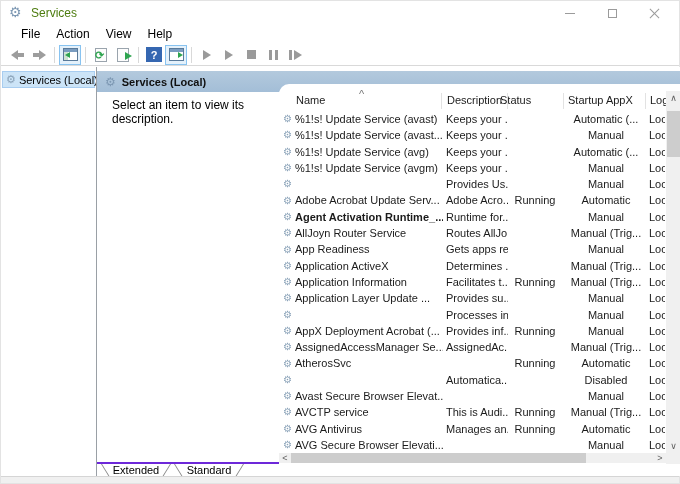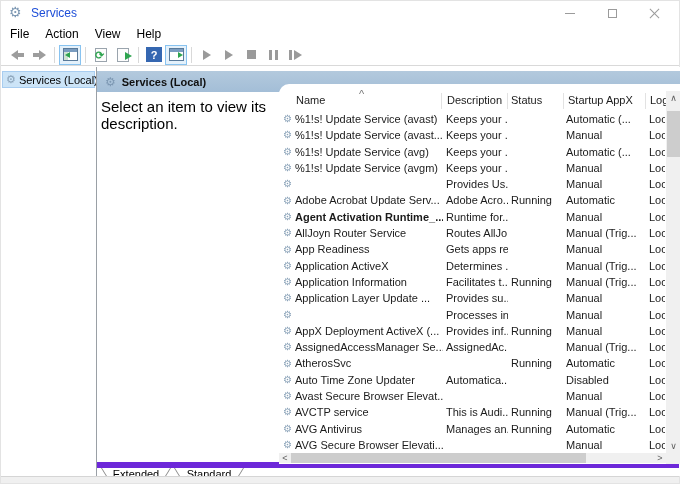--- a/index.html
+++ b/index.html
@@ -3,31 +3,31 @@
 <meta charset="utf-8">
 <style>
   * { margin:0; padding:0; box-sizing:border-box; }
   html,body { width:680px; height:484px; background:#fff; overflow:hidden;
     font-family:"Liberation Sans", sans-serif; color:#1b1b1b; }
   #win { position:relative; width:680px; height:484px; background:#fff; border:1px solid #e3e3e3; }
 
   
   #titlebar { position:absolute; left:0; top:0; width:100%; height:24px; background:#fff; }
   .app-gear { position:absolute; left:8px; top:3px; font-size:14px; color:#7d98b3; line-height:16px; }
-  .title-text { position:absolute; left:30px; top:5px; font-size:12px; color:#1d4ed8; }
+  .title-text { position:absolute; left:30px; top:5px; font-size:12px; color:#4d7c0f; }
   .win-btns { position:absolute; right:4px; top:0; height:24px; display:flex; }
   .win-btn { width:42px; height:24px; display:flex; align-items:center; justify-content:center; }
   .glyph-min { width:10px; height:1px; background:#9b9b9b; }
   .glyph-max { width:9px; height:9px; border:1px solid #9b9b9b; }
   .glyph-close { position:relative; width:11px; height:11px; }
   .glyph-close div { position:absolute; left:-1px; top:5px; width:13px; height:1px; background:#9b9b9b; }
   .glyph-close div:nth-child(1){ transform:rotate(45deg);} .glyph-close div:nth-child(2){ transform:rotate(-45deg);}
 
   
-  #menubar { position:absolute; left:0; top:24px; width:100%; height:19px; display:flex; padding-left:1px; }
+  #menubar { position:absolute; left:0; top:24px; width:100%; height:19px; display:flex; padding-left:12px; }
   .menu-item { font-size:12px; padding:2px 8px 0 8px; color:#000; }
 
   
   #toolbar { position:absolute; left:0; top:43px; width:100%; height:22px; border-bottom:1px solid #d9d9d9;
     display:flex; align-items:center; padding-left:5px; }
   .tb-sep { width:1px; height:16px; background:#d9d9d9; margin:0 4px; }
   .tb-btn { width:22px; height:20px; display:flex; align-items:center; justify-content:center; position:relative; }
   .tb-btn.hl { background:#e4f1fb; border:1px solid #88c3f0; }
   .nav-arrow { display:flex; align-items:center; }
   .nav-bar { width:6px; height:4px; background:#9d9d9d; }
@@ -56,25 +56,25 @@
     border:1px solid #a8cdf0; display:flex; align-items:center; padding-left:3px; gap:3px; }
   .tree-item .gear { font-size:11px; color:#8aa2b8; line-height:11px; }
   .tree-item .lbl { font-size:11px; color:#000; white-space:nowrap; }
 
   
   #content { position:absolute; left:96px; top:66px; width:584px; bottom:7px; background:#fff; }
   #band { position:absolute; left:0; top:4px; width:100%; height:21px;
     background:linear-gradient(#b3c9dd,#a3bed7); display:flex; align-items:center; padding-left:8px; gap:6px; }
   #band .gear { font-size:12px; color:#7d98b3; line-height:12px; }
   #band .lbl { font-size:11px; font-weight:bold; color:#101010; }
-  #desc-prompt { position:absolute; left:4px; top:31px; width:176px; font-size:15px; color:#000; }
+  #desc-prompt { position:absolute; left:15px; top:31px; width:176px; font-size:12px; color:#000; }
 
   
   #table-panel { position:absolute; left:182px; top:17px; width:402px; height:380px; background:#fff;
-    border-top-left-radius:10px; z-index:2; overflow:hidden; }
+    border-top-left-radius:10px; z-index:2; overflow:hidden;text-align:center; }
   #thead { position:absolute; left:0; top:7px; width:387px; height:20px; background:#fff; }
   .th { position:absolute; top:3px; font-size:11px; color:#1b1b1b; white-space:nowrap; }
   .th-sep { position:absolute; top:2px; width:1px; height:16px; background:#e2e2e2; }
   #sort-caret { position:absolute; left:80px; top:-3px; font-size:11px; color:#777; }
   #rows { position:absolute; left:0; top:27px; width:387px; }
   .svc-row { position:relative; height:16.3px; width:100%; }
   .c { position:absolute; top:0; height:16.3px; font-size:11px; line-height:16.3px;
     white-space:nowrap; overflow:hidden; color:#1b1b1b; }
   .c.name { left:4px; width:160px; display:flex; align-items:center; gap:3px; }
   .c.name .gear { font-size:10px; color:#8aa2b8; flex:0 0 auto; line-height:10px; }
@@ -91,21 +91,21 @@
   #vsb-thumb { position:absolute; left:1px; top:20px; width:13px; height:46px; background:#cdcdcd; }
   #hsb { position:absolute; left:0; top:369px; width:387px; height:10px; background:#f0f0f0; }
   .hsb-arrow { position:absolute; top:0; width:12px; height:10px; display:flex; align-items:center;
     justify-content:center; font-size:9px; color:#606060; }
   #hsb-left { left:0; } #hsb-right { right:0; }
   #hsb-thumb { position:absolute; left:12px; top:0px; width:295px; height:10px; background:#cdcdcd; }
   #sb-corner { position:absolute; right:0; top:369px; width:15px; height:11px; background:#f0f0f0; }
 
   
   #tabbar { position:absolute; left:96px; right:0; bottom:7px; height:14px; background:#fff;
-    border-top:6px solid #6d28d9; }
+    border-top:2px solid #6d28d9; }
   .tab { position:absolute; top:0; height:13px; }
   .tab-outer { position:absolute; inset:0; background:#8a8a8a;
     clip-path:polygon(0 0, 100% 0, calc(100% - 8px) 100%, 8px 100%); }
   .tab-inner { position:absolute; left:1px; right:1px; top:0; bottom:1px; background:#fff;
     clip-path:polygon(0 0, 100% 0, calc(100% - 7.4px) 100%, 7.4px 100%);
     display:flex; align-items:center; justify-content:center; font-size:11px; color:#000; }
   #tab-extended { left:4px; width:70px; }
   #tab-standard { left:77px; width:70px; }
 
   #statusstrip { position:absolute; left:0; bottom:0; width:100%; height:7px; background:#f0f0f0;
@@ -221,21 +221,21 @@
       <span class="gear">⚙</span>
       <span class="lbl">Services (Local)</span>
     </div>
     <div id="desc-prompt">Select an item to view its description.</div>
 
     <div id="table-panel">
       <div id="thead">
         <span class="th" style="left:17px">Name</span>
         <span id="sort-caret">^</span>
         <span class="th" style="left:168px">Description</span>
-        <span class="th" style="left:232px">Status</span>
+        <span class="th" style="left:221px">Status</span>
         <span class="th" style="left:289px">Startup AppX</span>
         <span class="th" style="left:371px">Log</span>
         <span class="th-sep" style="left:162px"></span>
         <span class="th-sep" style="left:228px"></span>
         <span class="th-sep" style="left:284px"></span>
         <span class="th-sep" style="left:366px"></span>
       </div>
 
       <div id="rows">
           <div class="svc-row">
@@ -362,21 +362,21 @@
               <span class="gear">⚙</span>
             </div>
             <div class="c desc">Processes in...</div>
             <div class="c status"></div>
             <div class="c startup">Manual</div>
             <div class="c log">Loca</div>
           </div>
           <div class="svc-row">
             <div class="c name">
               <span class="gear">⚙</span>
-              <span style="overflow: hidden; white-space: nowrap;">AppX Deployment ActiveX (...</span>
+              <span style="overflow: hidden; white-space: nowrap;">AppX Deployment Acrobat (...</span>
             </div>
             <div class="c desc">Provides inf...</div>
             <div class="c status">Running</div>
             <div class="c startup">Manual</div>
             <div class="c log">Loca</div>
           </div>
           <div class="svc-row">
             <div class="c name">
               <span class="gear">⚙</span>
               <span style="overflow: hidden; white-space: nowrap;">AssignedAccessManager Se...</span>
@@ -392,21 +392,20 @@
               <span style="overflow: hidden; white-space: nowrap;">AtherosSvc</span>
             </div>
             <div class="c desc"></div>
             <div class="c status">Running</div>
             <div class="c startup">Automatic</div>
             <div class="c log">Loca</div>
           </div>
           <div class="svc-row">
             <div class="c name">
               <span class="gear">⚙</span>
-              <span style="overflow: hidden; white-space: nowrap;">Auto Time Zone Updater</span>
             </div>
             <div class="c desc">Automatica...</div>
             <div class="c status"></div>
             <div class="c startup">Disabled</div>
             <div class="c log">Loca</div>
           </div>
           <div class="svc-row">
             <div class="c name">
               <span class="gear">⚙</span>
               <span style="overflow: hidden; white-space: nowrap;">Avast Secure Browser Elevat...</span>

